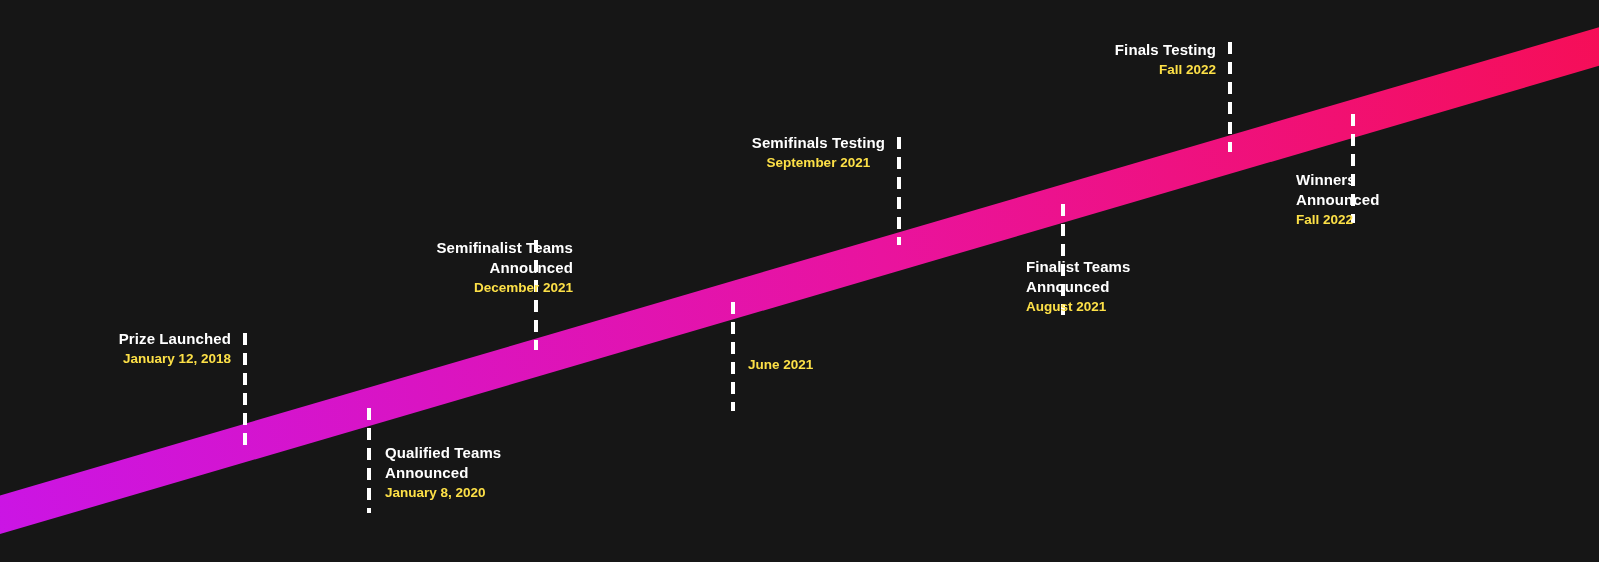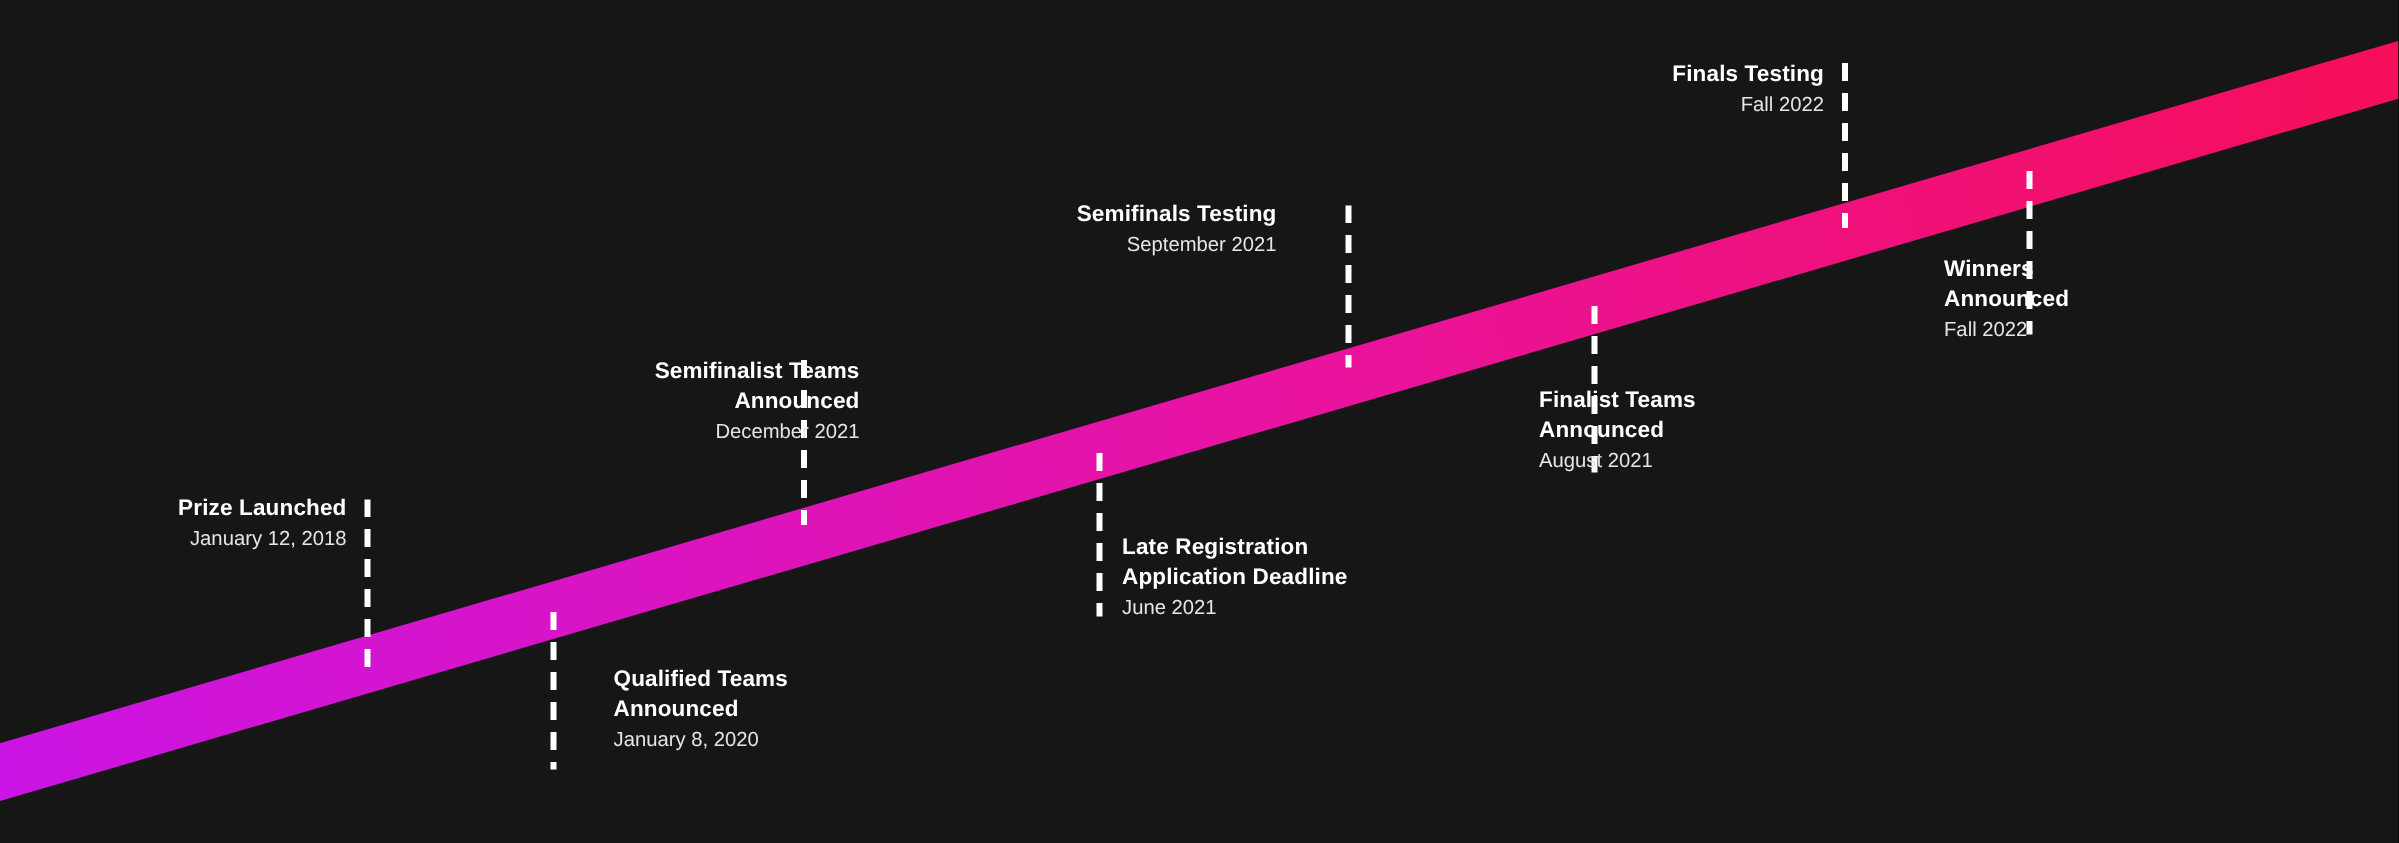--- a/index.html
+++ b/index.html
@@ -37,74 +37,70 @@
     color: #ffffff;
     white-space: nowrap;
   }
   .marker-title {
     font-weight: bold;
     font-size: 15px;
     line-height: 20px;
     letter-spacing: 0.1px;
   }
   .marker-date {
-    font-weight: normal;
+    font-weight: bold;
     font-size: 13.5px;
     line-height: 20px;
-    color: #e5e5e5;
+    color: #fde047;
   }
 </style>
 </head>
 <body>
 
 <div class="stage" style="background: rgb(22, 22, 22);">
   <div class="band" style="background: linear-gradient(90deg, rgb(202, 21, 230) 0%, rgb(233, 19, 158) 55%, rgb(246, 14, 86) 100%); transform: rotate(-16.32deg);"></div>
   <div id="markers">
       <div>
         <div class="marker-line" style="left: 243px; top: 333px; height: 113px;"></div>
         <div class="marker-label" style="top: 329px; right: 1368px; text-align: right;">
           <div class="marker-title">
             <div>Prize Launched</div>
           </div>
           <div class="marker-date">January 12, 2018</div>
         </div>
       </div>
       <div>
         <div class="marker-line" style="left: 367px; top: 408px; height: 105px;"></div>
-        <div class="marker-label" style="top: 443px; left: 385px; text-align: left; margin-left: 24px;">
+        <div class="marker-label" style="top: 443px; left: 385px; text-align: left;">
           <div class="marker-title">
             <div>Qualified Teams</div>
             <div>Announced</div>
           </div>
           <div class="marker-date">January 8, 2020</div>
         </div>
       </div>
       <div>
         <div class="marker-line" style="left: 534px; top: 240px; height: 110px;"></div>
         <div class="marker-label" style="top: 238px; right: 1026px; text-align: right;">
           <div class="marker-title">
             <div>Semifinalist Teams</div>
             <div>Announced</div>
           </div>
           <div class="marker-date">December 2021</div>
         </div>
       </div>
       <div>
         <div class="marker-line" style="left: 731px; top: 302px; height: 109px;"></div>
         <div class="marker-label" style="top: 355px; left: 748px; text-align: left;">
-          <div class="marker-title">
-            <div>Late Registration</div>
-            <div>Application Deadline</div>
-          </div>
           <div class="marker-date">June 2021</div>
         </div>
       </div>
       <div>
         <div class="marker-line" style="left: 897px; top: 137px; height: 108px;"></div>
-        <div class="marker-label" style="top: 133px; right: 748px; text-align: right;">
+        <div class="marker-label" style="top: 133px; right: 714px; text-align: center;">
           <div class="marker-title">
             <div>Semifinals Testing</div>
           </div>
           <div class="marker-date">September 2021</div>
         </div>
       </div>
       <div>
         <div class="marker-line" style="left: 1061px; top: 204px; height: 111px;"></div>
         <div class="marker-label" style="top: 257px; left: 1026px; text-align: left;">
           <div class="marker-title">

